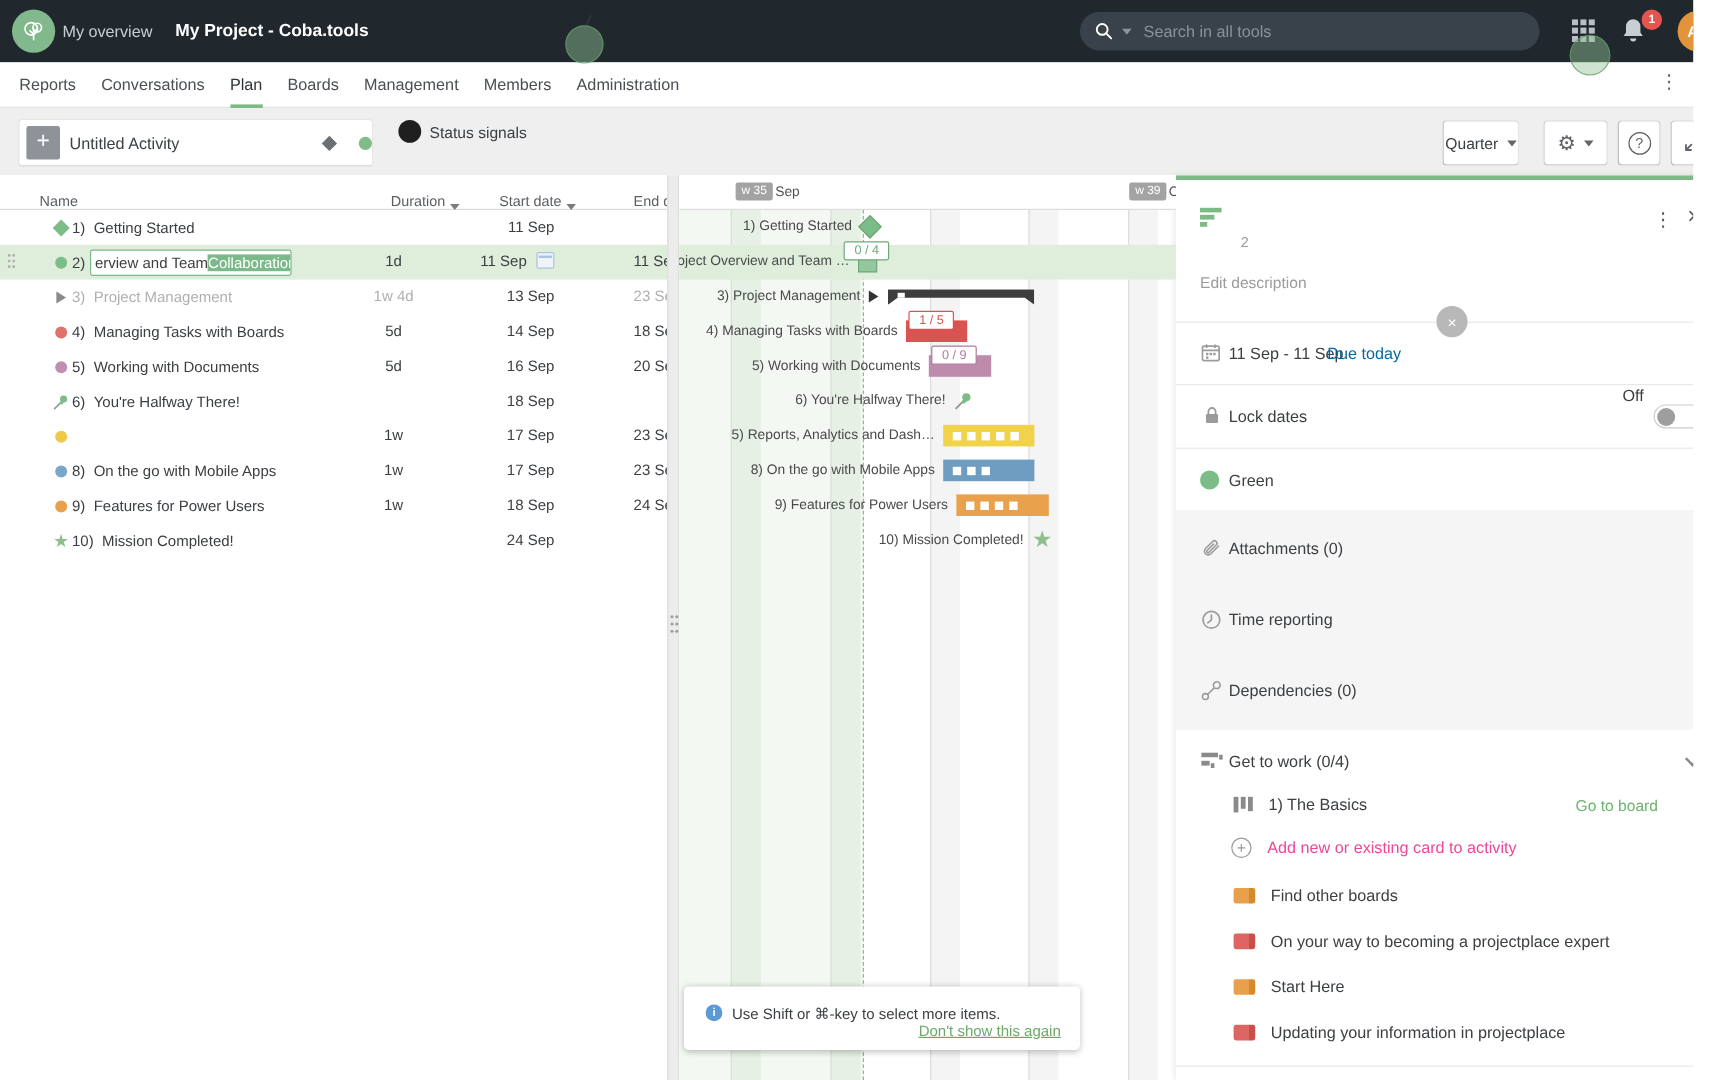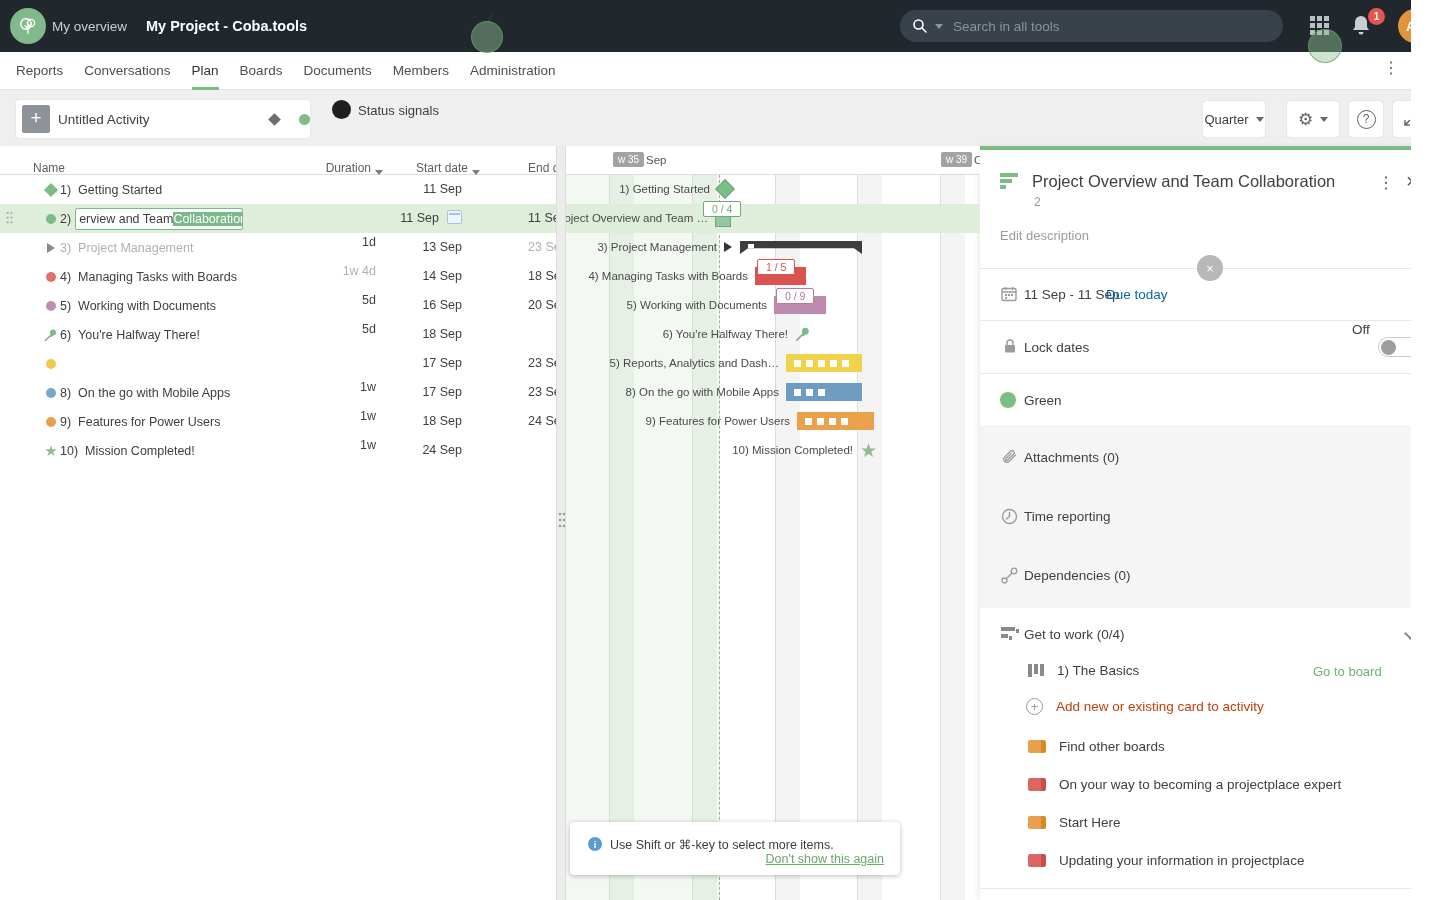--- a/index.html
+++ b/index.html
@@ -39,21 +39,21 @@
   .caret { width:0; height:0; border-left:4px solid transparent; border-right:4px solid transparent; border-top:5px solid #666; }
 
   
   .table-panel { position:absolute; left:0; top:146px; width:556px; height:754px; background:#fff; overflow:hidden; }
   .thead { position:absolute; left:0; top:0; width:556px; height:29px; border-bottom:1px solid #dcdcdc; font-size:12px; color:#5a5f63; }
   .thead .hc { position:absolute; top:0; height:29px; display:flex; align-items:flex-end; gap:4px; }
   .trow { position:absolute; left:0; width:556px; height:29px; font-size:12.5px; color:#3b3f43; }
   .trow.sel { background:#dfeeda; }
   .t-icon { position:absolute; left:44px; top:0; width:14px; height:29px; display:flex; align-items:center; justify-content:center; }
   .t-name { position:absolute; left:60px; top:0; height:29px; display:flex; align-items:center; white-space:nowrap; }
-  .t-dur { position:absolute; left:280px; width:96px; top:0; height:29px; text-align:right; line-height:29px;margin-top:24px; }
+  .t-dur { position:absolute; left:280px; width:96px; top:0; height:29px; text-align:center; line-height:29px; }
   .t-start { position:absolute; left:380px; width:82px; top:0; height:29px; text-align:right; line-height:29px; }
   .t-end { position:absolute; left:528px; width:40px; top:0; height:29px; line-height:29px; white-space:nowrap; }
   .muted { color:#b0b0b0; }
   .name-input { display:inline-flex; align-items:center; height:22px; border:1.5px solid #7cb98a; border-radius:2px; background:#fff; padding:0 3px; margin-left:4px; width:168px; overflow:hidden; white-space:nowrap; font-size:12.5px; }
   .name-input .seltext { background:#7cb98a; color:#fff; }
   .drag-dots { position:absolute; left:5px; top:7px; width:9px; height:15px; }
   .cal-mini { display:inline-block; width:15px; height:14px; border:1.5px solid #a9c3e2; border-radius:2px; position:relative; margin-left:8px; vertical-align:-2px; background:#eef4fb; }
   .cal-mini::before { content:""; position:absolute; left:1px; right:1px; top:2px; height:2px; background:#a9c3e2; }
 
   
@@ -156,21 +156,21 @@
     <div class="bell-badge">1</div>
     <div class="avatar">AP</div>
     <div class="avatar-dot">i</div>
   </div>
 
   <div class="navbar" id="navtabs">
       <div class="navtab">Reports</div>
       <div class="navtab">Conversations</div>
       <div class="navtab active">Plan</div>
       <div class="navtab">Boards</div>
-      <div class="navtab">Documents</div>
+      <div class="navtab">Management</div>
       <div class="navtab">Members</div>
       <div class="navtab">Administration</div>
     </div>
   <div class="nav-kebab">⋮</div>
 
   <div class="toolbar">
     <div class="activity-box">
       <div class="plus-btn">+</div>
       <div class="activity-label">Untitled Activity</div>
       <span class="sig-diamond"></span>
@@ -431,21 +431,20 @@
     <div class="tt-link">Don't show this again</div>
   </div>
 
   <div class="panel">
     <div class="panel-topbar"></div>
     <svg class="abs" style="left:20px;top:27px;" width="20" height="18" viewBox="0 0 20 18">
       <rect x="0" y="0" width="18" height="4" fill="#7dbb85"></rect>
         <rect x="0" y="6" width="12" height="4" fill="#7dbb85"></rect>
         <rect x="0" y="12" width="6" height="4" fill="#7dbb85"></rect>
     </svg>
-    <div class="p-title">Project Overview and Team Collaboration</div>
     <div class="p-sub">2</div>
     <div class="p-kebab">⋮</div>
     <div class="p-close">×</div>
     <div class="p-editdesc">Edit description</div>
     <div class="p-div" style="top:122px;"></div>
     <div class="p-collapse">×</div>
 
     <svg class="abs" style="left:21px;top:140px;" width="16" height="16" viewBox="0 0 16 16">
       <rect x="1" y="2.5" width="14" height="12" rx="1.5" fill="none" stroke="#9b9b9b" stroke-width="1.4"></rect>
       <path d="M1 6 h14 M4.5 1 v3 M11.5 1 v3" stroke="#9b9b9b" stroke-width="1.4"></path>
@@ -505,21 +504,21 @@
           <i style="height:13px;"></i>
           <i style="height:10px;"></i>
           <i style="height:12px;"></i>
         </span>
       <span class="p-row-text">1) The Basics</span>
     </div>
     <div class="golink" style="left:333px;top:518px;">Go to board</div>
 
     <div class="p-item" style="left:46px;top:552px;">
       <span class="plus-circle">+</span>
-      <span style="font-size:13.5px;color:#c2410c;">Add new or existing card to activity</span>
+      <span style="font-size:13.5px;color:#ec4899;">Add new or existing card to activity</span>
     </div>
 
     <div id="work-cards">
         <div class="p-item" style="left:48px;top:593px;">
      <span class="card-ic" style="background:linear-gradient(90deg, #e8a04c 0 13px, #d68a2e 13px 100%);"></span>
      <span class="p-row-text">Find other boards</span>
         </div>
         <div class="p-item" style="left:48px;top:631px;">
      <span class="card-ic" style="background:linear-gradient(90deg, #dd6663 0 13px, #c94f4c 13px 100%);"></span>
      <span class="p-row-text">On your way to becoming a projectplace expert</span>

